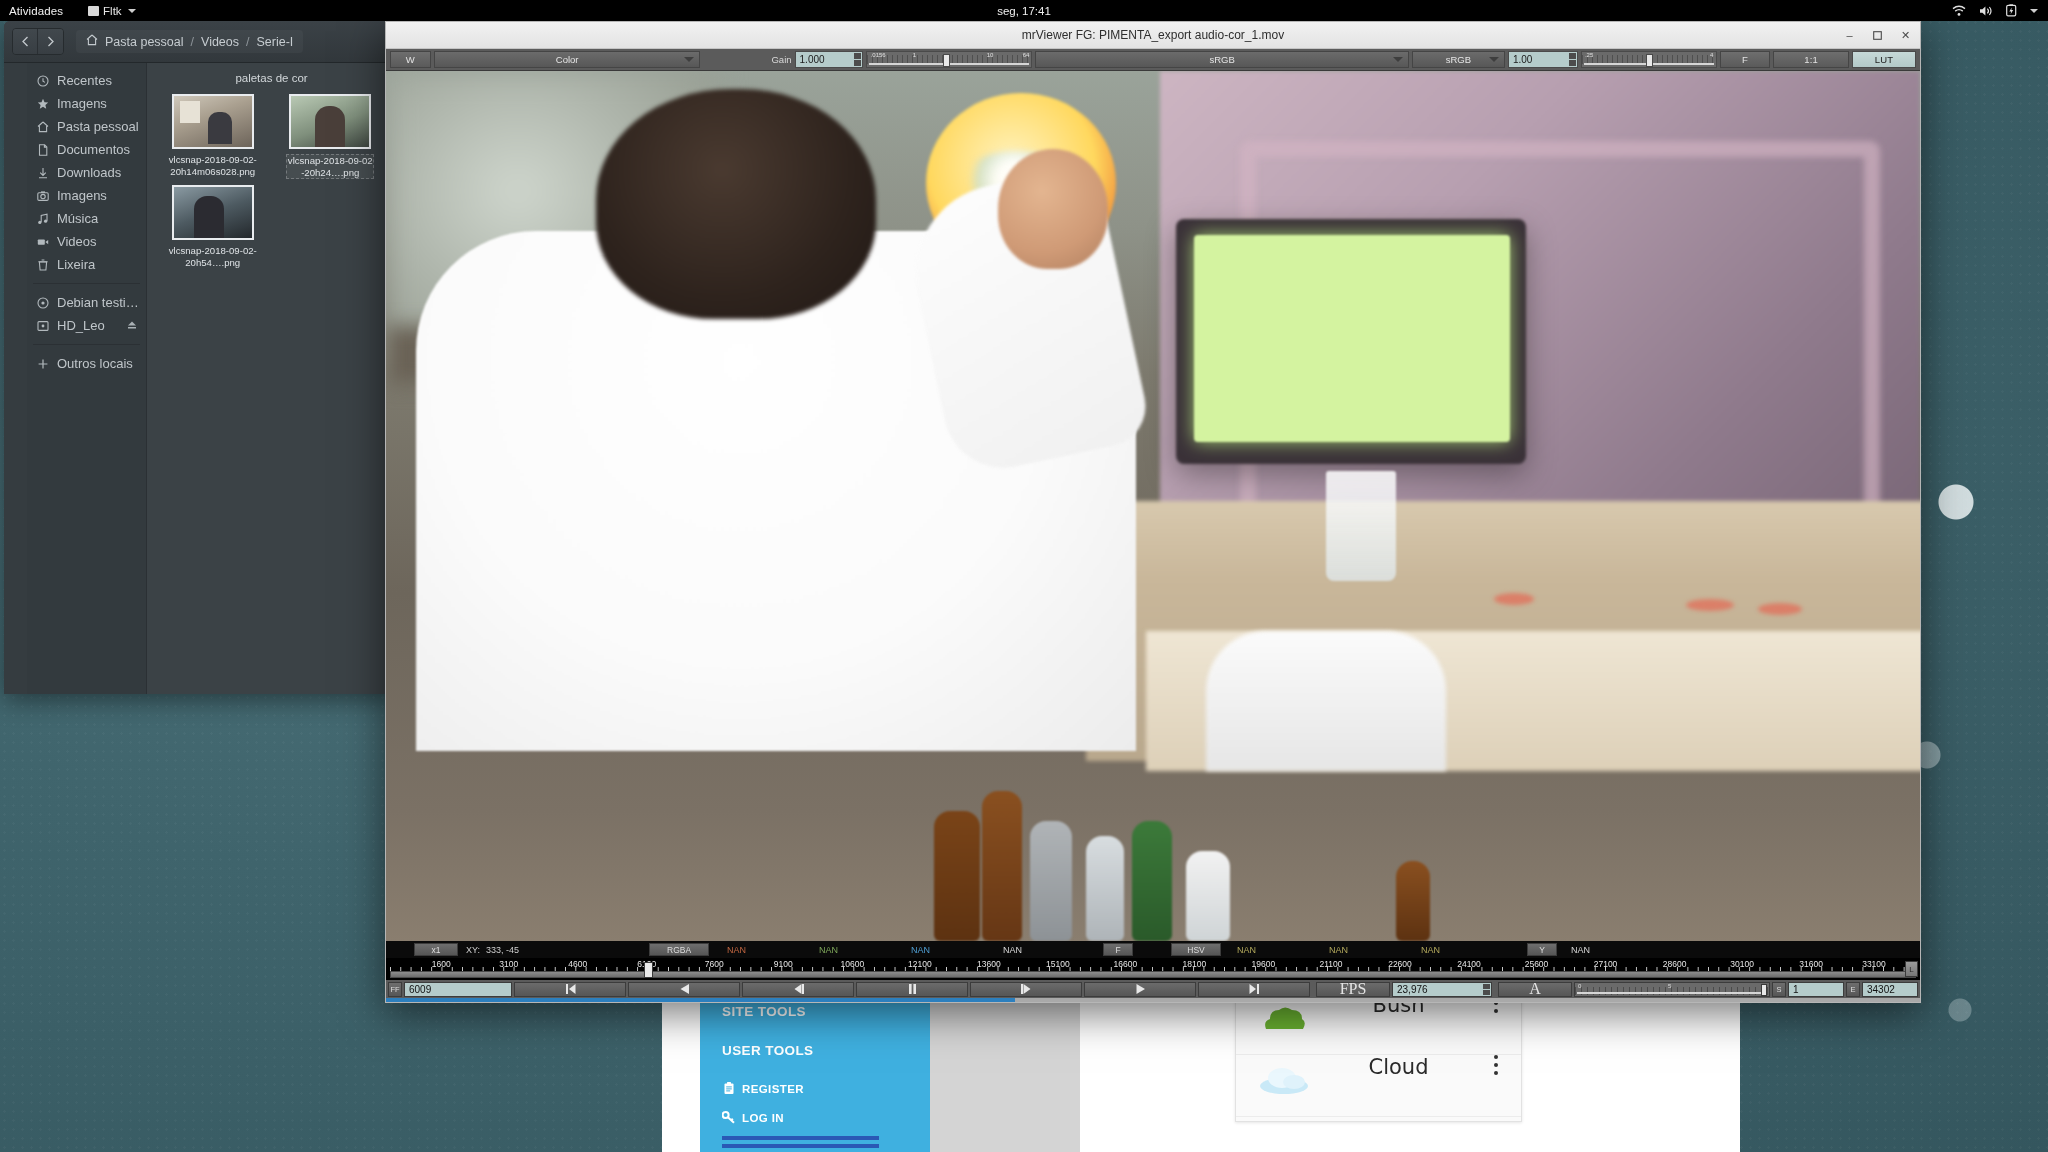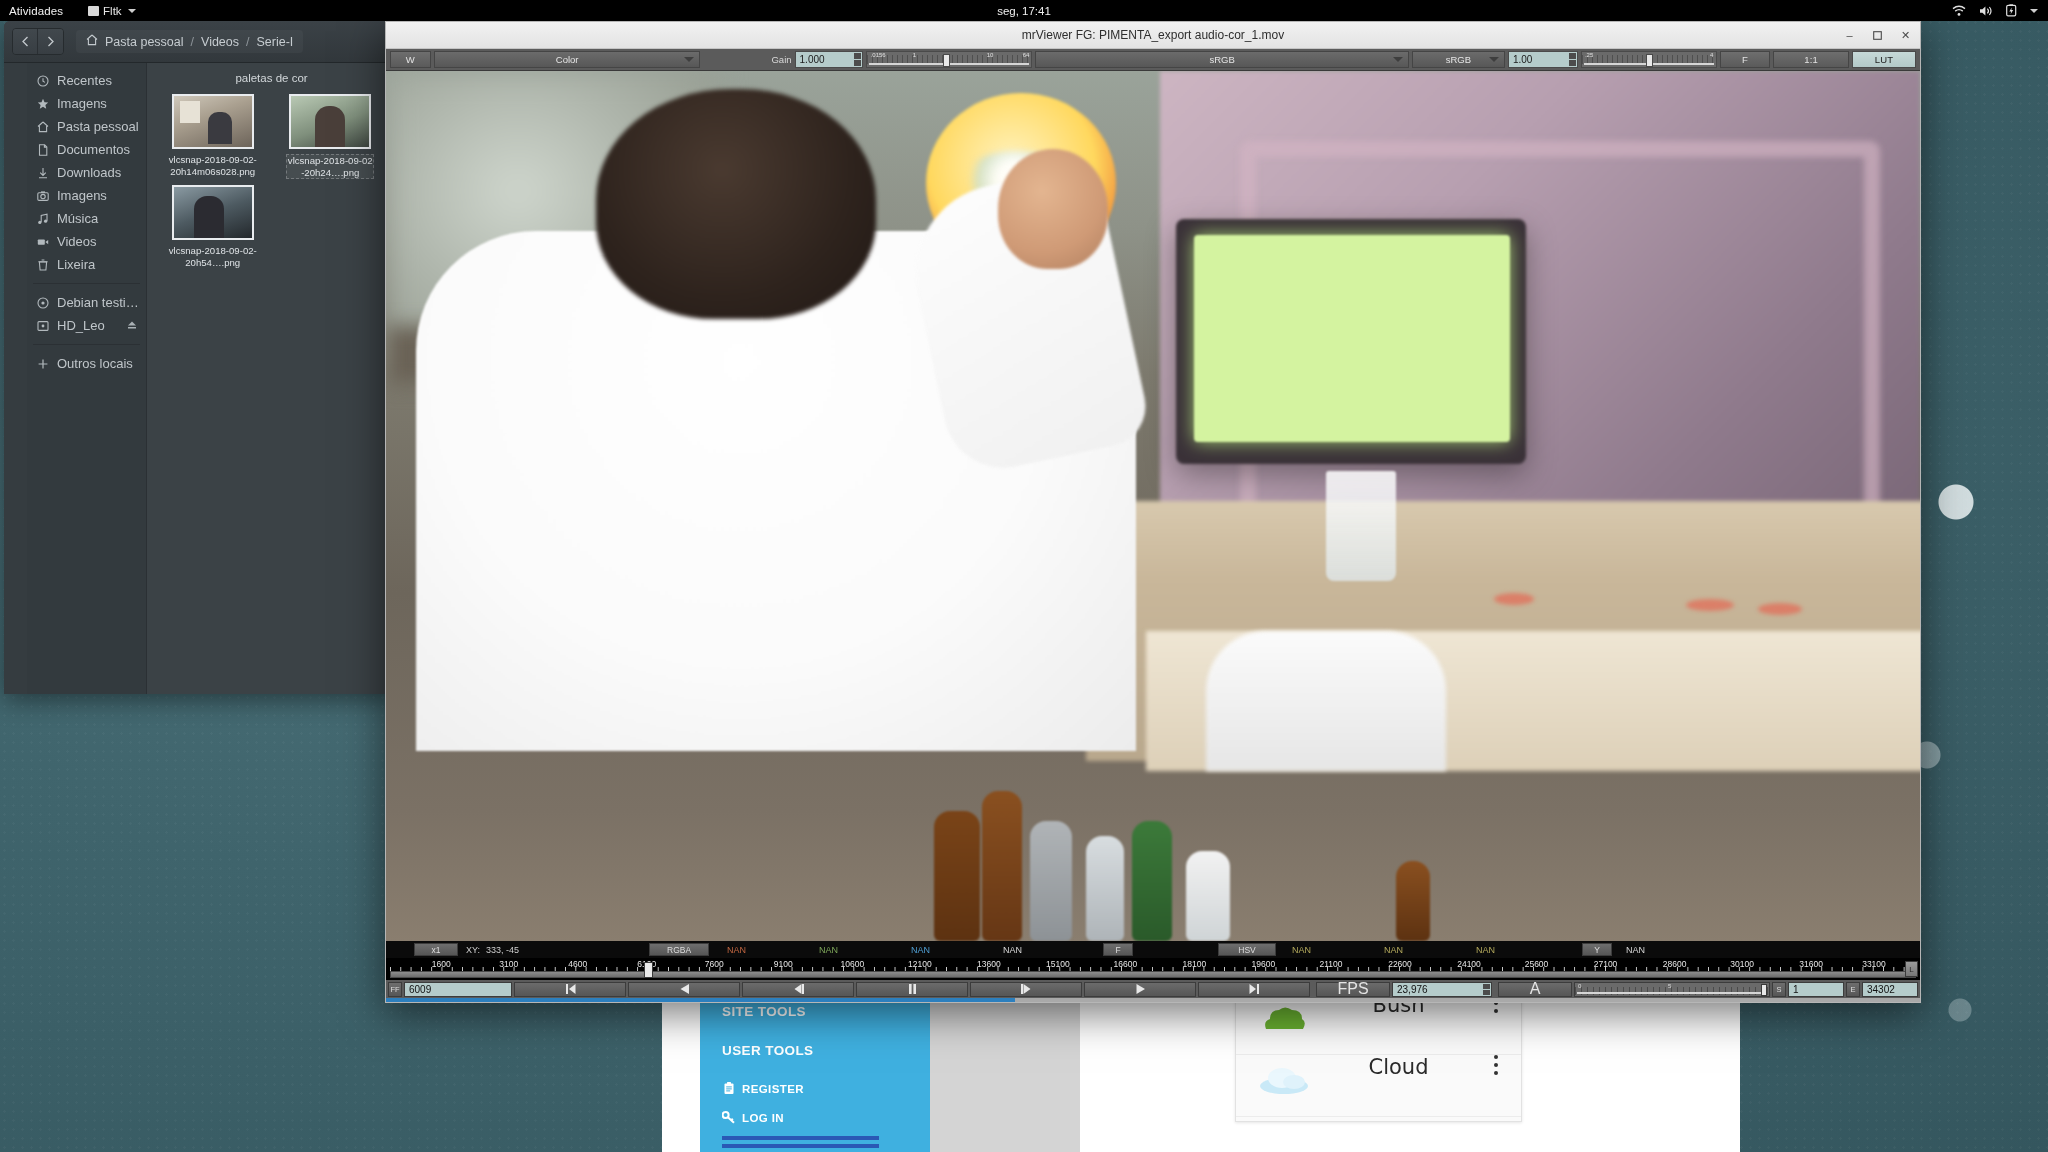--- a/index.html
+++ b/index.html
@@ -254,21 +254,21 @@
   .ruler-bar { position:absolute; left:4px; right:4px; bottom:2px; height:7px; background:linear-gradient(#8d8d8d,#6e6e6e); border:1px solid #4a4a4a;}
   .ruler-knob { position:absolute; top:4px; width:9px; height:16px; background:#eaeaea; border:1px solid #3a3a3a;}
   .ruler-end { position:absolute; right:2px; top:3px; width:13px; height:16px; background:linear-gradient(#9a9a9a,#777); border:1px solid #3a3a3a; color:#2a2a2a; font-size:8px; display:flex; align-items:center; justify-content:center;}
 
   .mrv-transport { height:18px; background:#5b5b5b; display:flex; align-items:center; gap:2px; padding:0 2px;}
   .tp-tag { width:14px; height:15px; background:linear-gradient(#6e6e6e,#565656); border:1px solid #3c3c3c; color:#ddd;
     font-size:7.5px; display:flex; align-items:center; justify-content:center;}
   .tp-field { height:15px; background:#b5cccb; border:1px solid #3c3c3c; color:#111; font-size:10px;
     display:flex; align-items:center; padding-left:4px; position:relative;}
   .tp-btn { height:15px; background:linear-gradient(#6b6b6b,#565656); border:1px solid #3c3c3c;
-    display:flex; align-items:center; justify-content:center; color:#e4e4e4;}
+    display:flex; align-items:center; justify-content:center; color:#e4e4e4;font-family:Liberation Serif, serif;}
   .tp-btn svg { display:block; }
   .vol-slider { height:15px; background:#6a6a6a; border:1px solid #3c3c3c; position:relative; overflow:hidden;}
   .vol-slider .ruler2 { position:absolute; inset:0;
     background-image: repeating-linear-gradient(to right, #4a4a4a 0 1px, transparent 1px 6px);
     background-position: 0 4px; background-size: 6px 8px; background-repeat: repeat-x;}
   .vol-slider .trk { position:absolute; left:2px; right:2px; top:9px; height:2px; background:#d6d6d6;}
   .vol-slider .kn { position:absolute; right:2px; top:1px; width:6px; height:12px; background:#e8e8e8; border:1px solid #3a3a3a;}
   .vol-slider .zero { position:absolute; left:3px; top:0; font-size:6px; color:#ddd;}
   .vol-slider .five { position:absolute; left:48%; top:0; font-size:6px; color:#ddd;}
   .mrv-progress { height:4px; background:#8a8a8a; display:flex; }
@@ -618,21 +618,21 @@
     <div class="mrv-status">
       <div class="st-btn" style="width:44px; margin-left:28px">x1</div>
       <span style="margin-left:8px">XY:</span>
       <span style="margin-left:6px">333, -45</span>
       <div class="st-btn" style="width:60px; margin-left:130px">RGBA</div>
       <span class="st-val" style="color:#c06540; margin-left:18px; width:92px">NAN</span>
       <span class="st-val" style="color:#7fa85a; width:92px">NAN</span>
       <span class="st-val" style="color:#4f9fd4; width:92px">NAN</span>
       <span class="st-val" style="color:#d8d8d8; width:92px">NAN</span>
       <div class="st-btn" style="width:30px; margin-left:8px">F</div>
-      <div class="st-btn" style="width:58px; margin-left:85px">HSV</div>
+      <div class="st-btn" style="width:50px; margin-left:38px">HSV</div>
       <span class="st-val" style="color:#b3a95c; margin-left:16px; width:92px">NAN</span>
       <span class="st-val" style="color:#b3a95c; width:92px">NAN</span>
       <span class="st-val" style="color:#b3a95c; width:92px">NAN</span>
       <div class="st-btn" style="width:30px; margin-left:14px">Y</div>
       <span class="st-val" style="color:#d8d8d8; margin-left:14px">NAN</span>
     </div>
 
     <div class="mrv-ruler">
       <div class="ruler-nums">
         <span style="left:3.6%">1600</span>

